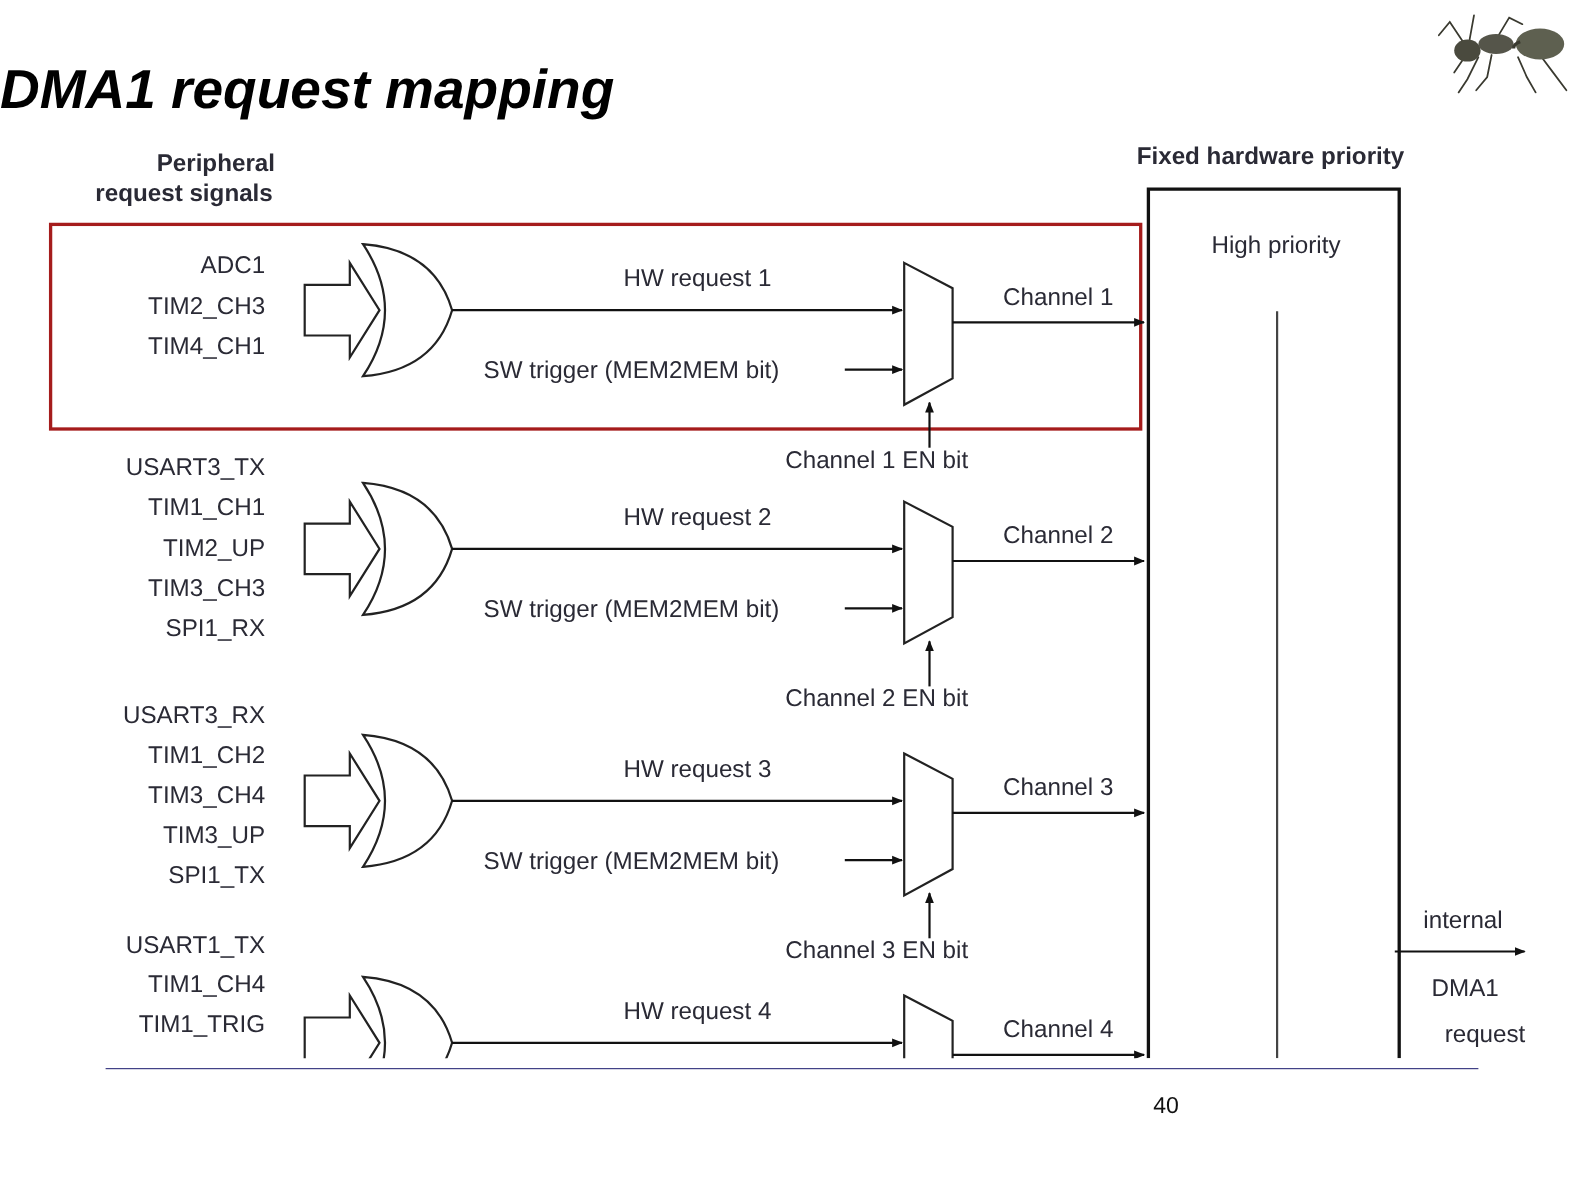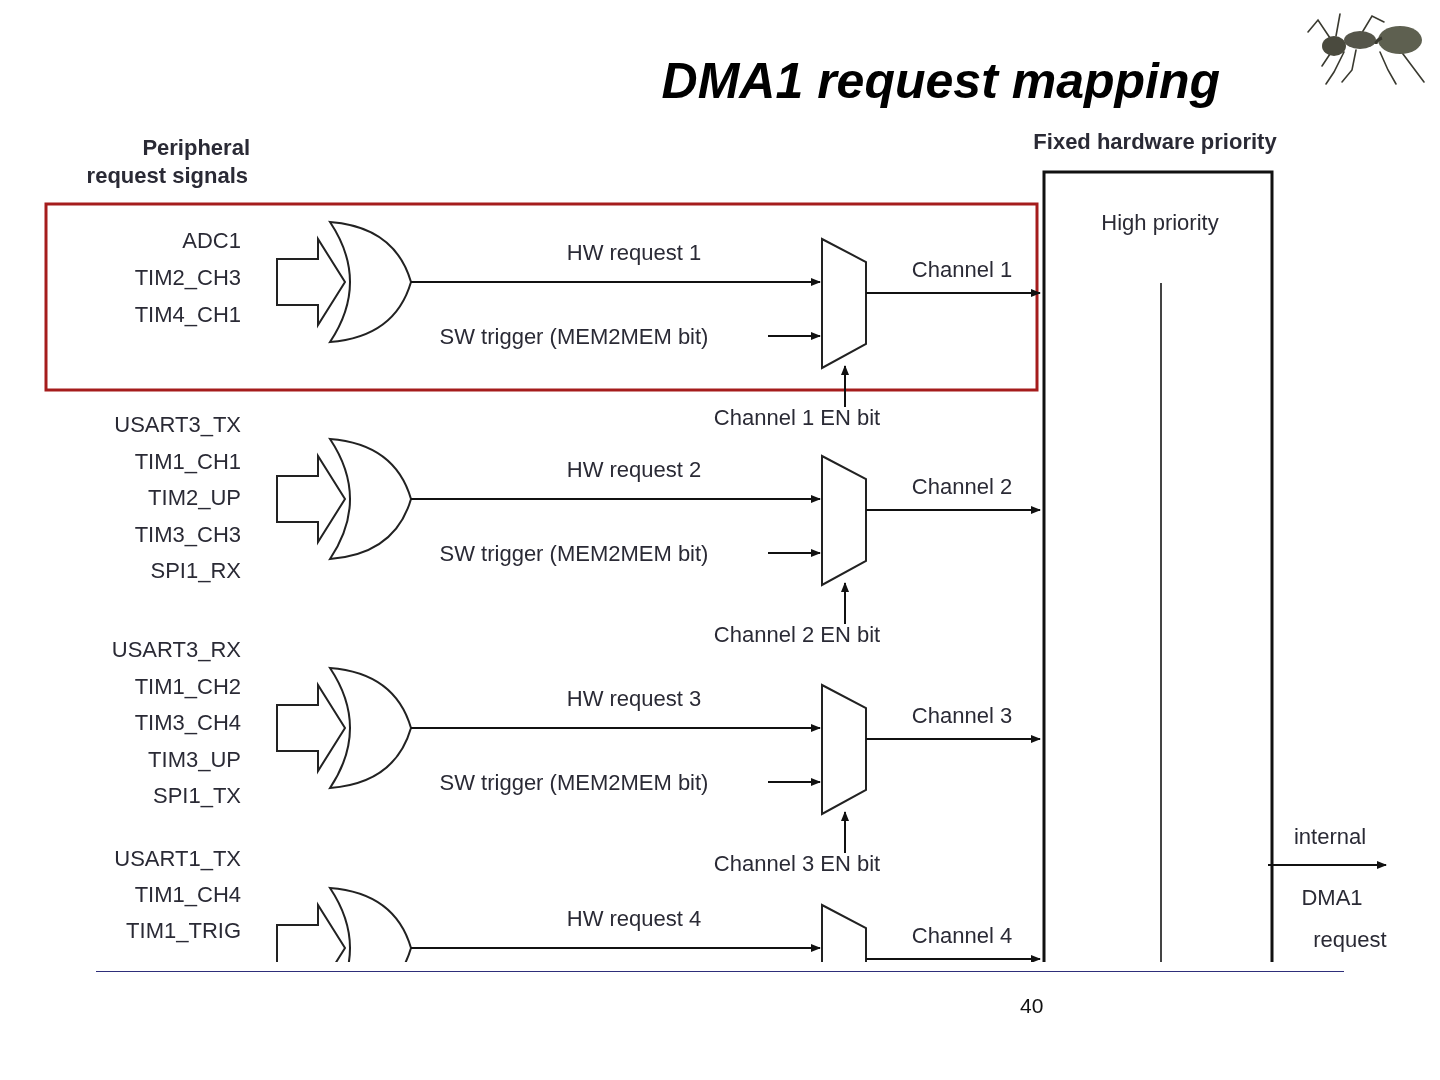--- a/index.html
+++ b/index.html
@@ -1,26 +1,26 @@
 <!DOCTYPE html>
 <html><head>
   <meta charset="utf-8">
   <style>
     html, body { margin: 0; padding: 0; background: #ffffff; }
     body { width: 1440px; height: 1080px; position: relative; overflow: hidden; font-family: "Liberation Sans", sans-serif; }
     .slide-title {
-      position: absolute; left: 0; width: 1220px; top: 52px; text-align: right;
+      position: absolute; left: 0; width: 1220px; top: 52px; text-align: left;
       font-family: "Liberation Sans", sans-serif; font-weight: bold; font-style: italic;
       font-size: 50px; color: #000; margin: 0;
     }
     .ant-logo { position: absolute; left: 1300px; top: 8px; width: 132px; height: 80px; }
     .diagram { position: absolute; left: 0; top: 0; width: 1440px; height: 962px; }
     .diagram text { font-family: "Liberation Sans", sans-serif; fill: #2a2a35; }
     .footer-rule { position: absolute; left: 96px; top: 971px; width: 1248px; height: 0; border-top: 1.5px solid #2e2e7a; }
-    .page-number { position: absolute; left: 1020px; top: 994px; width: 80px; text-align: left; font-size: 21px; color: #111; font-family: "Liberation Sans", sans-serif; }
+    .page-number { position: absolute; left: 1020px; top: 994px; width: 80px; text-align: center; font-size: 21px; color: #111; font-family: "Liberation Sans", sans-serif; }
   </style>
 </head>
 <body>
 
 <h1 class="slide-title">DMA1 request mapping</h1>
 
 <svg class="ant-logo" viewBox="0 0 132 80">
   <g stroke="#3a3a30" stroke-width="1.6" fill="none" stroke-linecap="round">
     <path d="M30 30 L18 12 L8 24"></path>
     <path d="M36 28 L40 6"></path>

